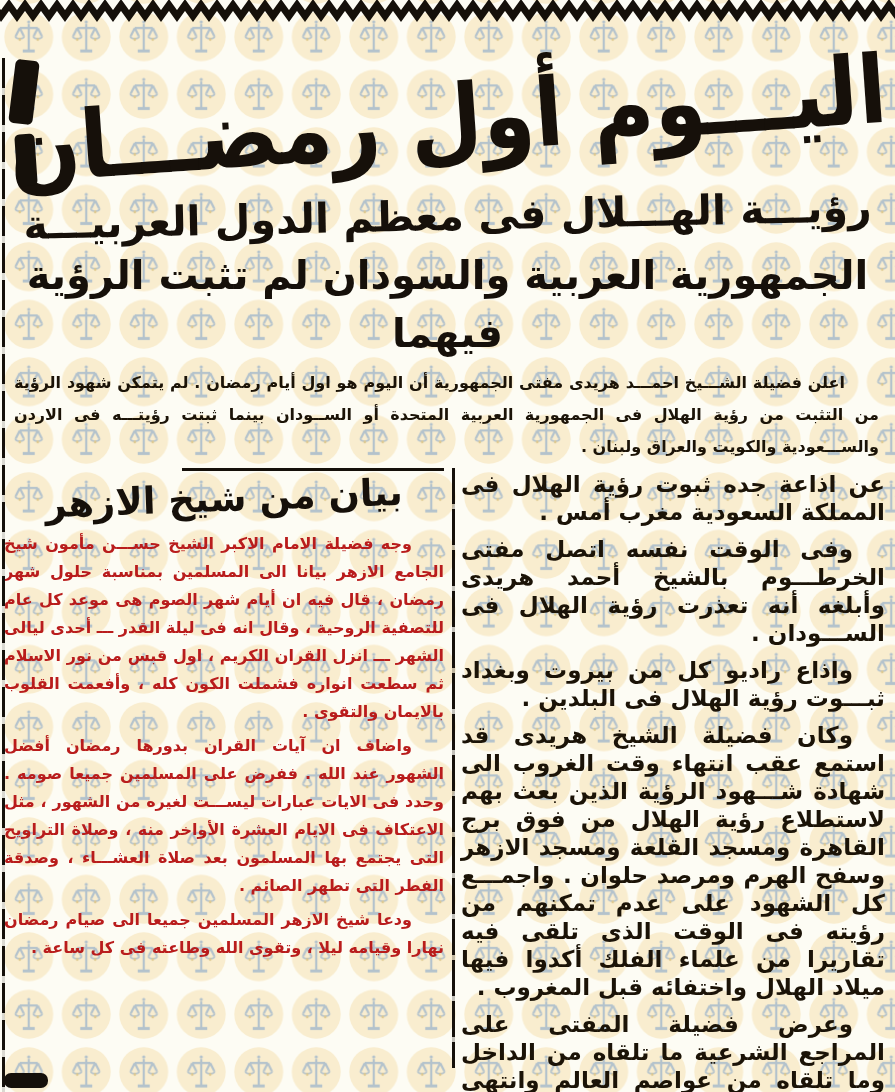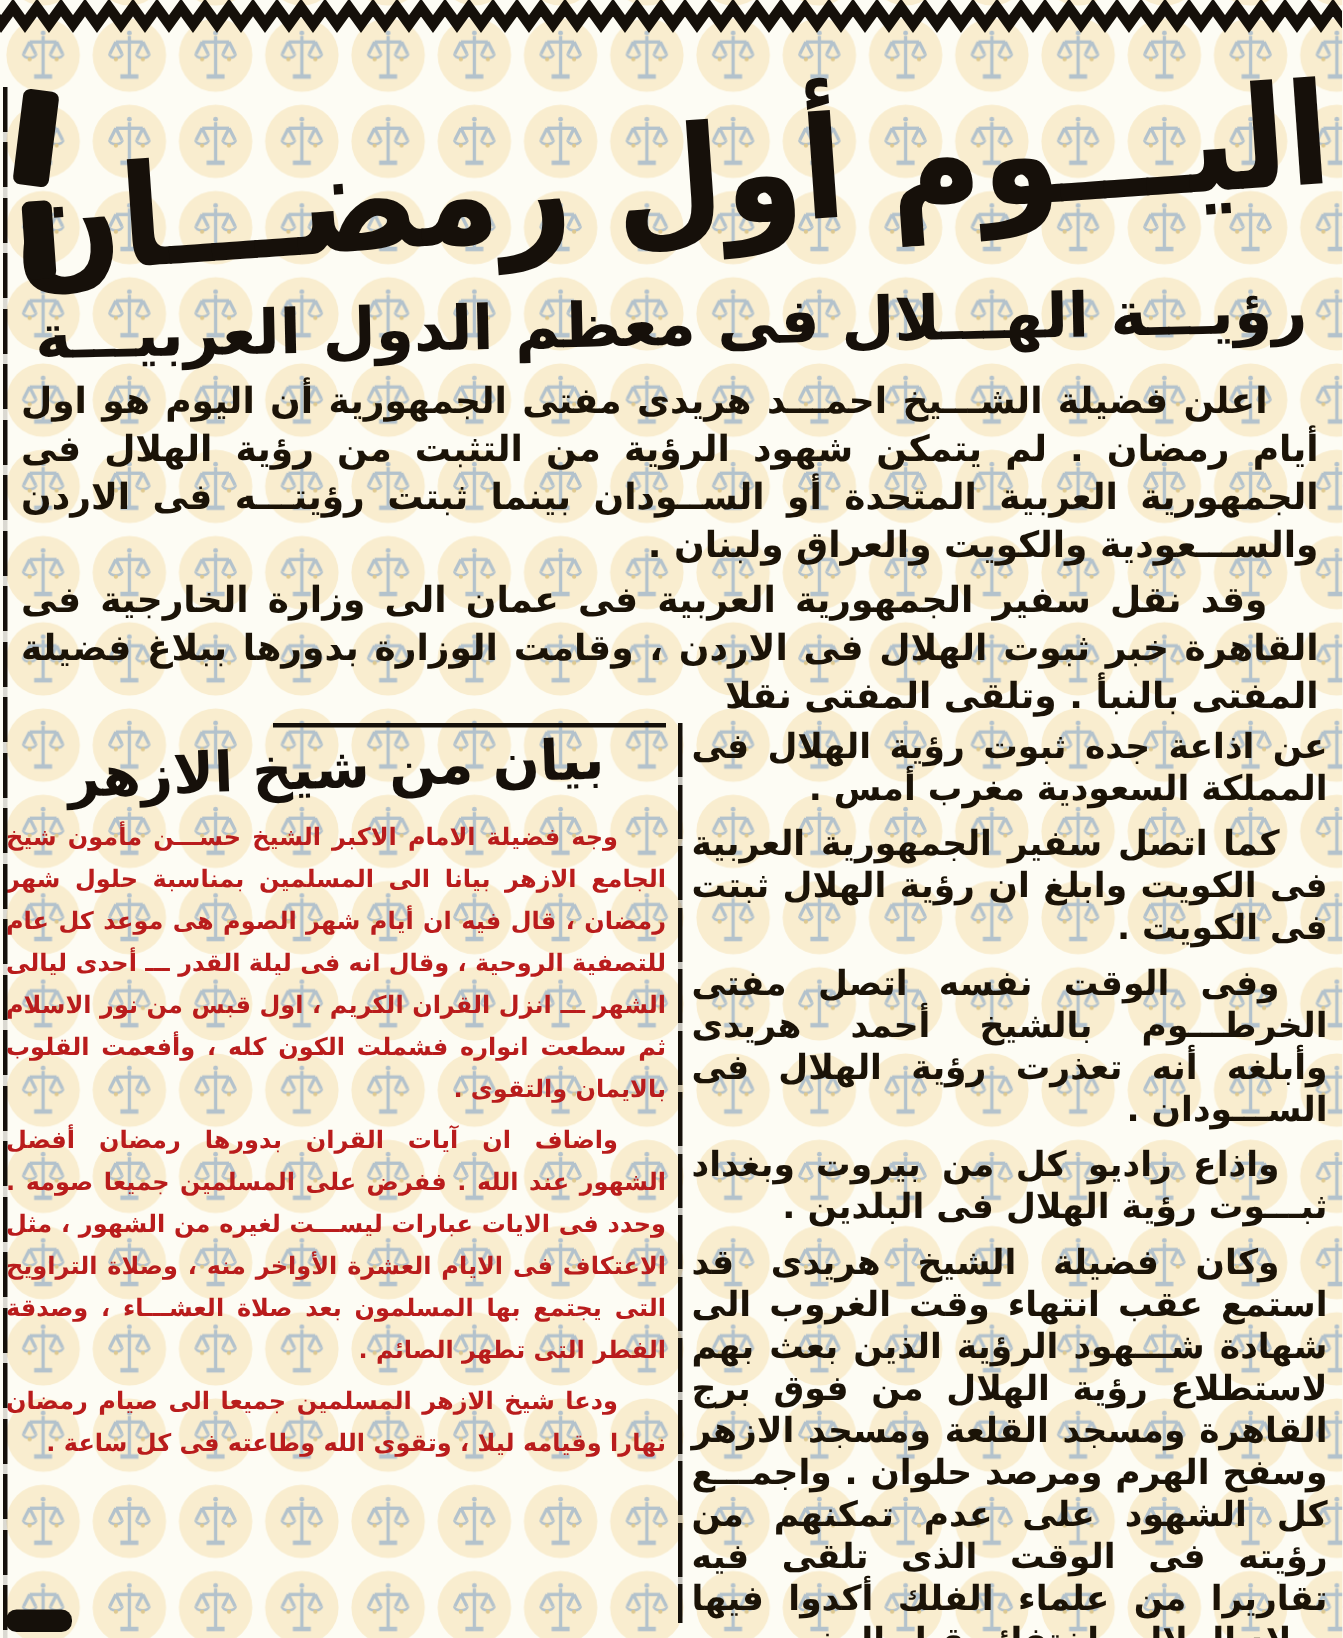--- a/index.html
+++ b/index.html
@@ -19,21 +19,21 @@
     margin:8px 10px 0 10px;height:142px;line-height:128px;
     font-size:84px;font-weight:700;text-align:center;white-space:nowrap;
     transform:rotate(-4deg) scaleY(1.12);transform-origin:88% 30%;
     color:#16100a;
   }
   .subhead{margin:14px 16px 4px 16px;text-align:center;font-weight:700;color:#16100a;}
   .subhead .l1{font-size:41px;line-height:60px;transform:rotate(-1.2deg);}
   .subhead .l2{font-size:40px;line-height:58px;}
 
   p.intro{
-    margin:5px 16px 5px 14px;font-size:24px;font-weight:700;
+    margin:5px 16px 5px 14px;font-size:16px;font-weight:700;
     line-height:32px;text-align:justify;text-indent:34px;color:#1b1307;
   }
   p.intro.no-bottom{margin-bottom:2px;}
 
   .columns{display:flex;align-items:stretch;margin-top:2px;height:600px;}
   .col-right{width:424px;padding:2px 10px 0 6px;}
   .col-divider{
     width:3px;
     background:repeating-linear-gradient(180deg,#15100a 0 36px,rgba(21,16,10,.25) 36px 41px);
   }
@@ -96,30 +96,29 @@
     <div class="zigzag">
       <svg width="910" height="22">
         <path id="zigzag-path" d="M0 16 L8 5 L16 16 L24 5 L32 16 L40 5 L48 16 L56 5 L64 16 L72 5 L80 16 L88 5 L96 16 L104 5 L112 16 L120 5 L128 16 L136 5 L144 16 L152 5 L160 16 L168 5 L176 16 L184 5 L192 16 L200 5 L208 16 L216 5 L224 16 L232 5 L240 16 L248 5 L256 16 L264 5 L272 16 L280 5 L288 16 L296 5 L304 16 L312 5 L320 16 L328 5 L336 16 L344 5 L352 16 L360 5 L368 16 L376 5 L384 16 L392 5 L400 16 L408 5 L416 16 L424 5 L432 16 L440 5 L448 16 L456 5 L464 16 L472 5 L480 16 L488 5 L496 16 L504 5 L512 16 L520 5 L528 16 L536 5 L544 16 L552 5 L560 16 L568 5 L576 16 L584 5 L592 16 L600 5 L608 16 L616 5 L624 16 L632 5 L640 16 L648 5 L656 16 L664 5 L672 16 L680 5 L688 16 L696 5 L704 16 L712 5 L720 16 L728 5 L736 16 L744 5 L752 16 L760 5 L768 16 L776 5 L784 16 L792 5 L800 16 L808 5 L816 16 L824 5 L832 16 L840 5 L848 16 L856 5 L864 16 L872 5 L880 16 L888 5 L896 16 L904 5 L912 16" stroke="#15100a" stroke-width="7" fill="none" stroke-linecap="round"></path>
       </svg>
     </div>
 
     <h1 class="headline">اليـــوم أول رمضـــان</h1>
 
     <div class="subhead">
       <div class="l1">رؤيـــة الهـــلال فى معظم الدول العربيـــة</div>
+      <div class="l2">الجمهورية العربية والسودان لم تثبت الرؤية فيهما</div>
     </div>
 
     <p class="intro">اعلن فضيلة الشـــيخ احمـــد هريدى مفتى الجمهورية أن اليوم هو اول أيام رمضان . لم يتمكن شهود الرؤية من التثبت من رؤية الهلال فى الجمهورية العربية المتحدة أو الســودان بينما ثبتت رؤيتـــه فى الاردن والســـعودية والكويت والعراق ولبنان .</p>
-    <p class="intro no-bottom">وقد نقل سفير الجمهورية العربية فى عمان الى وزارة الخارجية فى القاهرة خبر ثبوت الهلال فى الاردن ، وقامت الوزارة بدورها ببلاغ فضيلة المفتى بالنبأ . وتلقى المفتى نقلا</p>
 
     <div class="columns">
 
       <div class="col-right">
         <p class="cont">عن اذاعة جده ثبوت رؤية الهلال فى المملكة السعودية مغرب أمس .</p>
-        <p>كما اتصل سفير الجمهورية العربية فى الكويت وابلغ ان رؤية الهلال ثبتت فى الكويت .</p>
         <p>وفى الوقت نفسه اتصل مفتى الخرطـــوم بالشيخ أحمد هريدى وأبلغه أنه تعذرت رؤية الهلال فى الســـودان .</p>
         <p>واذاع راديو كل من بيروت وبغداد ثبـــوت رؤية الهلال فى البلدين .</p>
         <p>وكان فضيلة الشيخ هريدى قد استمع عقب انتهاء وقت الغروب الى شهادة شـــهود الرؤية الذين بعث بهم لاستطلاع رؤية الهلال من فوق برج القاهرة ومسجد القلعة ومسجد الازهر وسفح الهرم ومرصد حلوان . واجمـــع كل الشهود على عدم تمكنهم من رؤيته فى الوقت الذى تلقى فيه تقاريرا من علماء الفلك أكدوا فيها ميلاد الهلال واختفائه قبل المغروب .</p>
         <p>وعرض فضيلة المفتى على المراجع الشرعية ما تلقاه من الداخل وما تلقاه من عواصم العالم وانتهى الى بيانه الشرعى الذى حدد فيه اليوم أول شهر الصيام .</p>
       </div>
 
       <div class="col-divider"></div>
 
       <div class="col-left">
         <div class="box-topline"></div>

